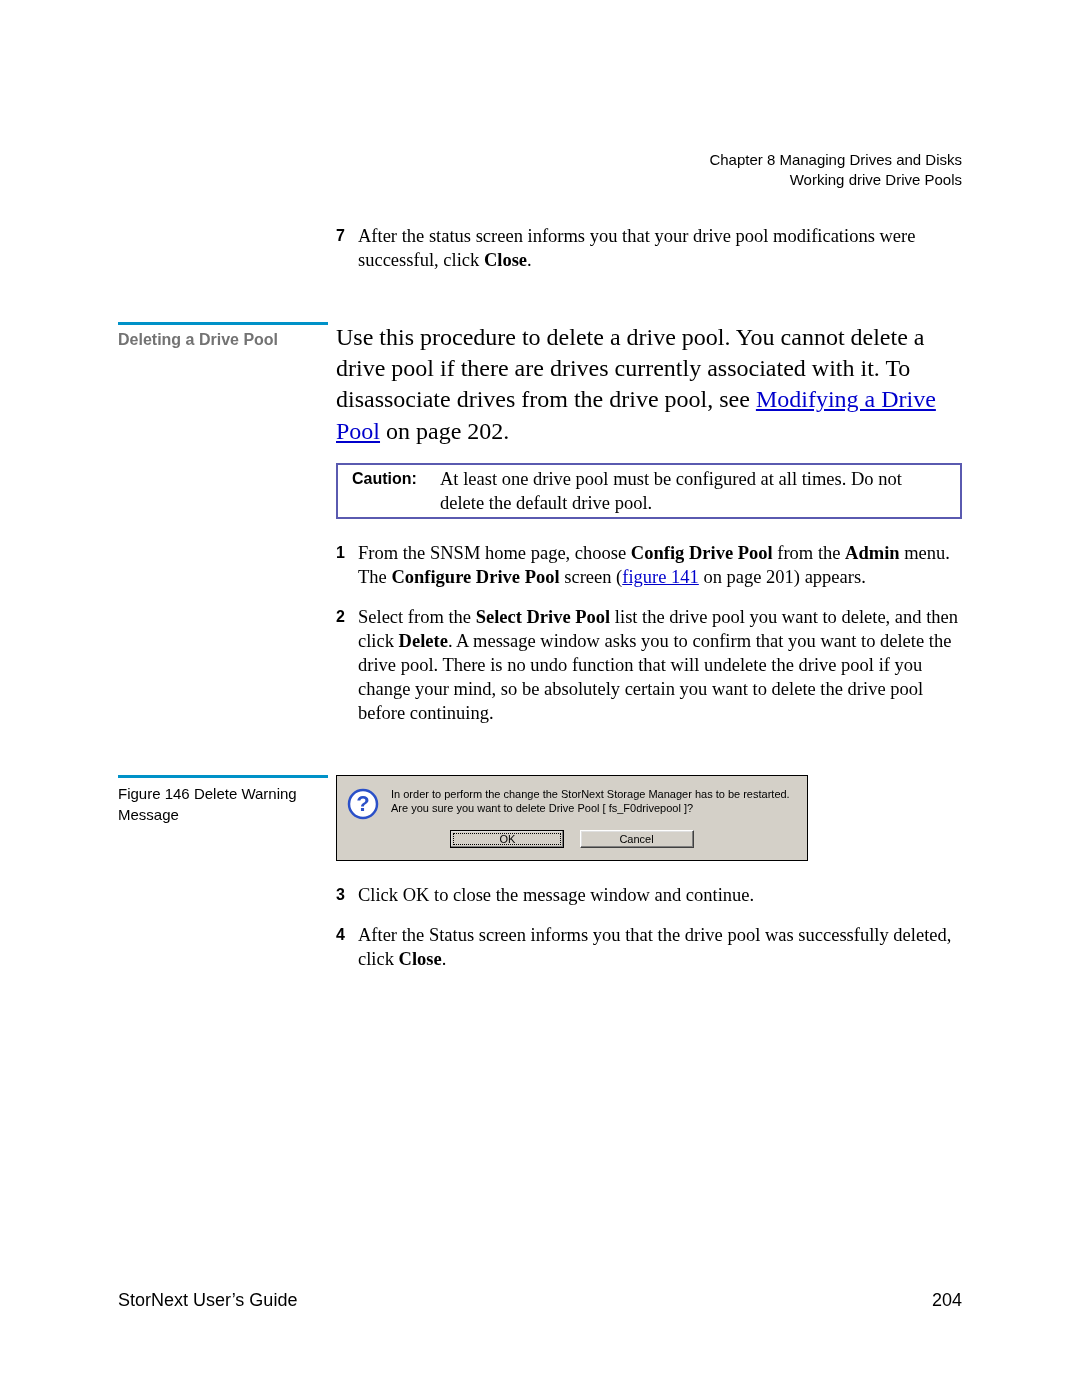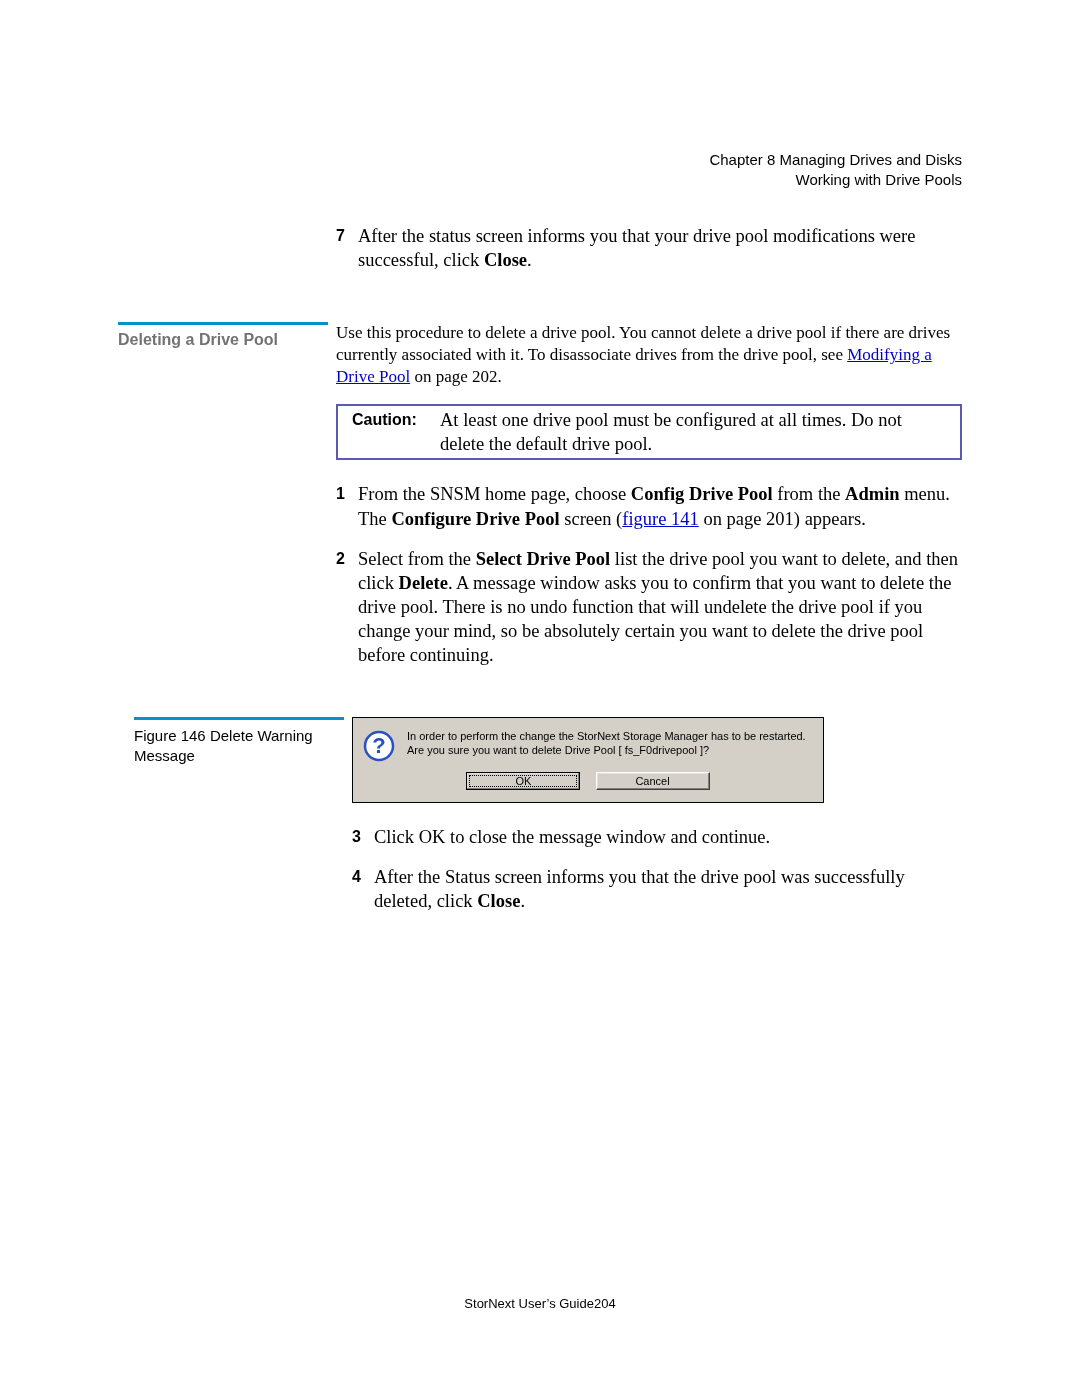--- a/index.html
+++ b/index.html
@@ -66,21 +66,21 @@
     font-weight: bold;
     font-size: 16px;
     color: #737373;
   }
   .figcap {
     font-family: Arial, Helvetica, sans-serif;
     font-size: 15px;
     line-height: 1.35;
   }
   .para {
-    font-size: 17px;
+    font-size: 24px;
     line-height: 1.30;
     margin-bottom: 16px;
   }
   a.link { color: #0000cc; text-decoration: underline; }
   .caution {
     border: 2.5px double #5a5ab0;
     padding: 2px 14px;
     margin: 6px 0 22px 0;
     font-size: 18.5px;
     line-height: 1.30;
@@ -161,33 +161,33 @@
     text-align: center;
   }
   .wbtn.def { outline: 1px dotted #000; outline-offset: -4px; border: 1px solid #000; }
 
   .footer {
     position: absolute;
     bottom: 86px;
     left: 118px;
     right: 118px;
     display: flex;
-    justify-content: center;
-    font-family: Arial, Helvetica, sans-serif;
-    font-size: 13px;
+    justify-content: space-between;
+    font-family: Arial, Helvetica, sans-serif;
+    font-size: 18px;
   }
 </style>
 </head>
 <body>
 
 <div class="page">
 
   <div class="header">
     <div>Chapter 8  Managing Drives and Disks</div>
-    <div>Working with Drive Pools</div>
+    <div>Working drive Drive Pools</div>
   </div>
 
   <div class="content">
 
     <div class="row">
       <div class="leftcol"></div>
       <div class="rightcol">
         <div class="step">
           <div class="num">7</div>
           <div class="body">
@@ -222,21 +222,21 @@
 
         <div class="step">
           <div class="num">2</div>
           <div class="body">
             <span>Select from the </span><span class="b">Select Drive Pool</span><span> list the drive pool you want to delete, and then click </span><span class="b">Delete</span><span>. A message window asks you to confirm that you want to delete the drive pool. There is no undo function that will undelete the drive pool if you change your mind, so be absolutely certain you want to delete the drive pool before continuing.</span>
           </div>
         </div>
       </div>
     </div>
 
-    <div class="row" style="margin-top:34px;margin-left:16px;">
+    <div class="row" style="margin-top:34px;">
       <div class="leftcol">
         <div class="sidehead-box" style="border-top-width:3px;">
           <div class="figcap">Figure 146  Delete Warning Message</div>
         </div>
       </div>
       <div class="rightcol">
 
         <div class="dialog">
           <div class="dlg-body">
             <div class="dlg-icon">

